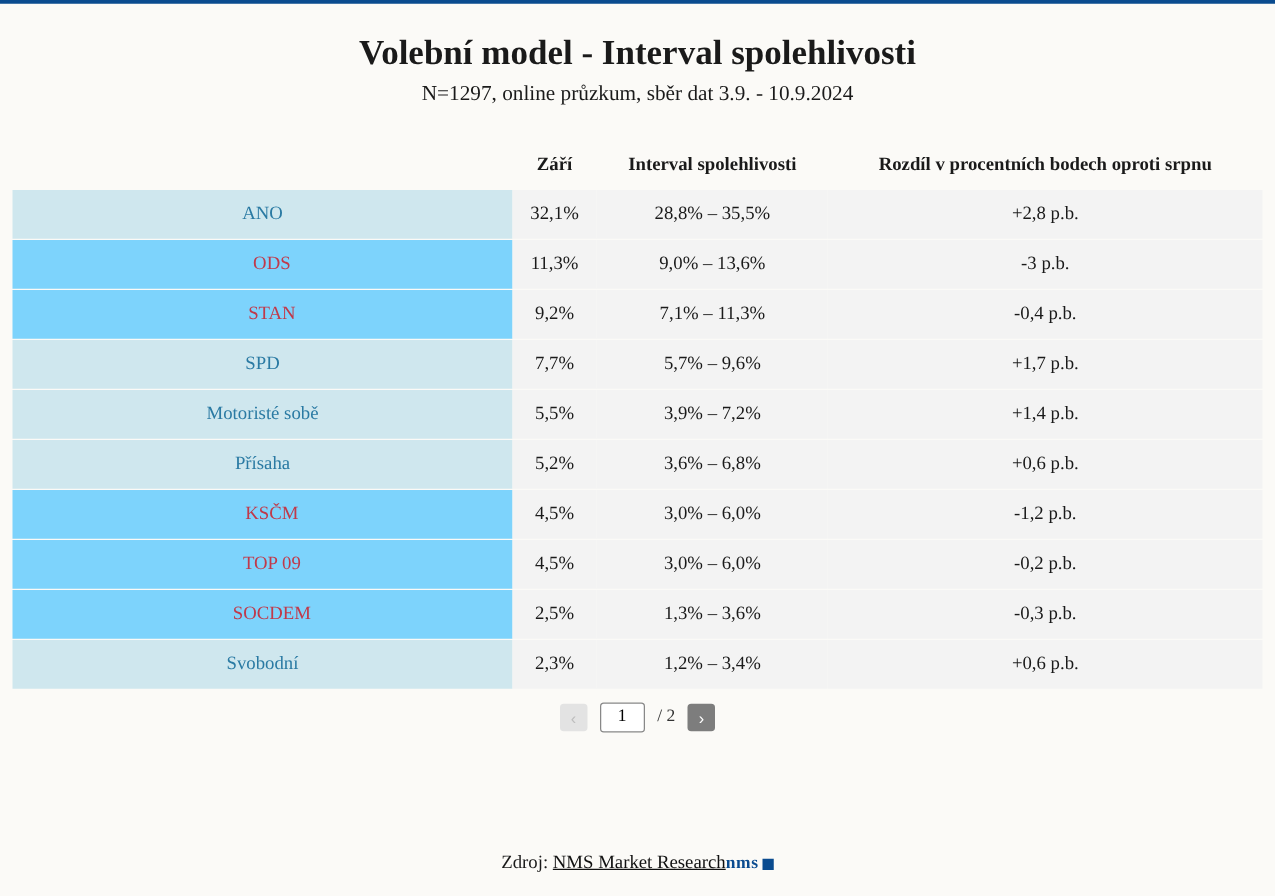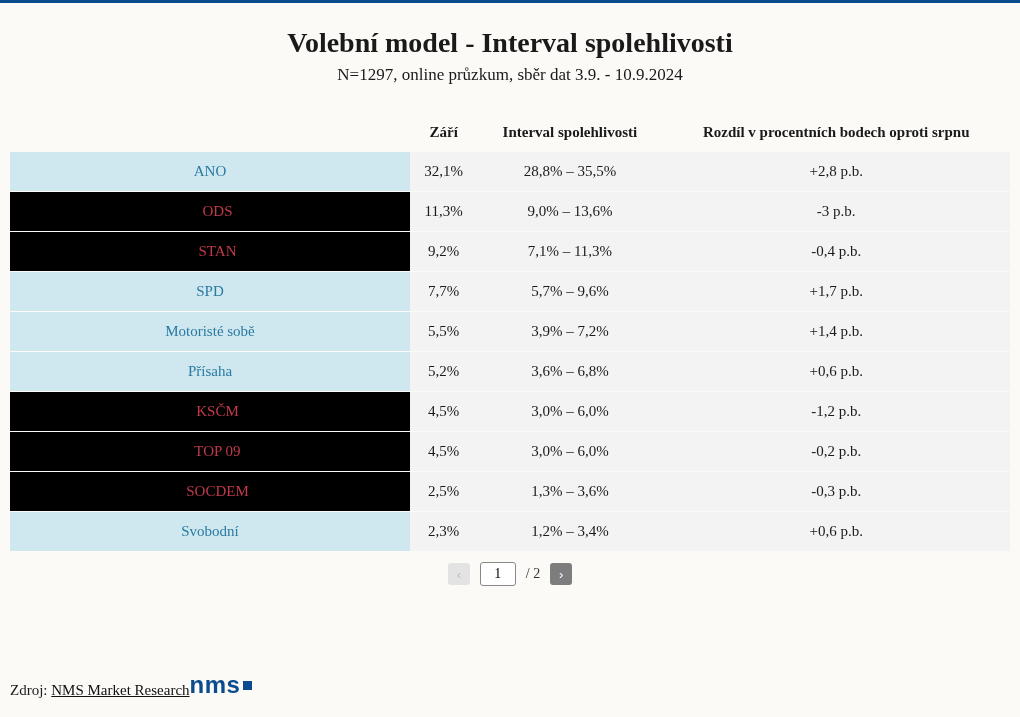--- a/index.html
+++ b/index.html
@@ -50,21 +50,21 @@
     background: #f3f3f3;
   }
   tbody td.party {
     font-weight: 400;
   }
   tbody tr.positive td.party {
     background: #cfe7ee;
     color: #2a7aa3;
   }
   tbody tr.negative td.party {
-    background: #000000;
+    background: #7dd3fc;
     color: #c0394a;
     padding-left: 23px;
   }
   .pagination {
     display: flex;
     justify-content: center;
     align-items: center;
     gap: 10px;
     margin-top: 10px;
     font-size: 14px;
@@ -99,32 +99,32 @@
     font-size: 14px;
     font-family: inherit;
   }
   .page-total { color: #333; }
   .footer {
     position: absolute;
     bottom: 18px;
     left: 10px;
     right: 10px;
     display: flex;
-    justify-content: flex-start;
+    justify-content: center;
     align-items: flex-end;
     font-size: 15px;
   }
   .source-link {
     text-decoration: underline;
     color: #111;
   }
   .logo {
-    font-family: Liberation Sans, sans-serif;
+    font-family: Liberation Serif, serif;
     font-weight: 700;
-    font-size: 24px;
+    font-size: 14px;
     color: #0a4b8f;
     letter-spacing: 0.5px;
     display: flex;
     align-items: center;
     gap: 3px;
   }
   .logo .sq {
     width: 9px;
     height: 9px;
     background: #0a4b8f;

